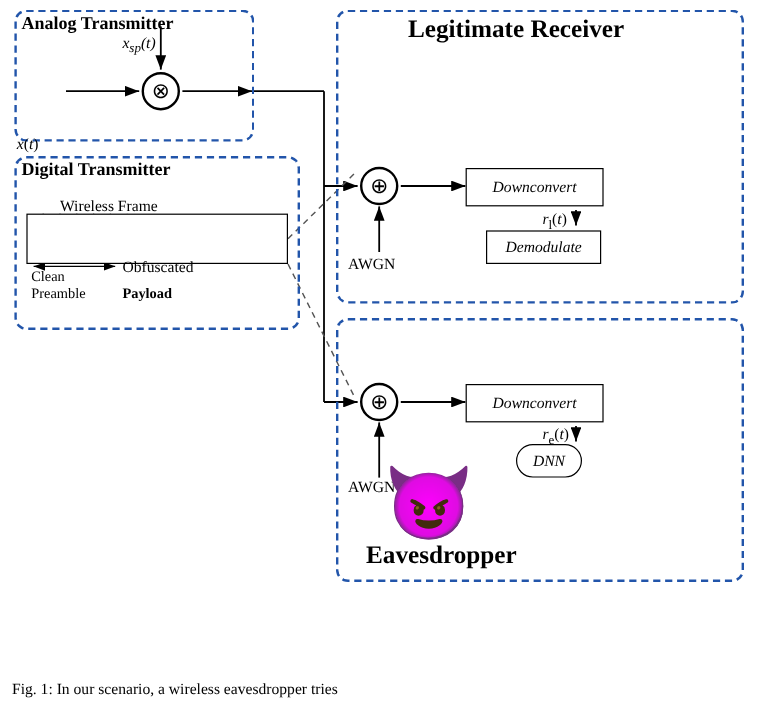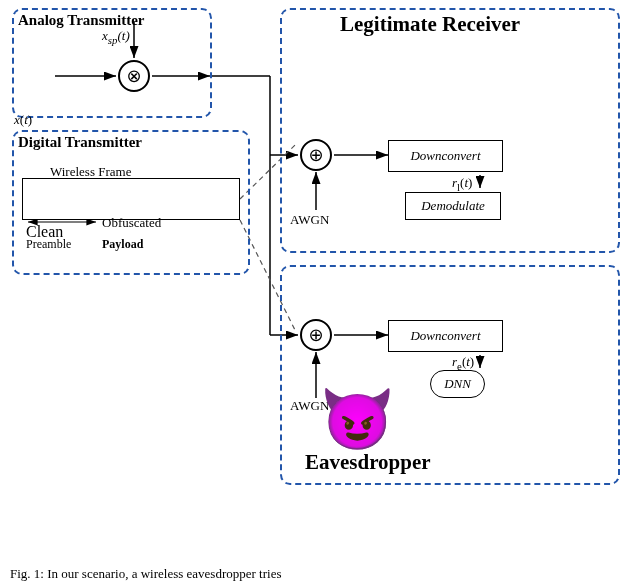--- a/index.html
+++ b/index.html
@@ -89,21 +89,21 @@
       height: 42px;
       border: 1.5px solid #000;
       background: #fff;
     }
 
     
     .clean-label {
       position: absolute;
       left: 26px;
       top: 223px;
-      font-size: 16px;
+      font-size: 12px;
     }
     .preamble-label {
       position: absolute;
       left: 26px;
       top: 237px;
       font-size: 12px;
     }
     .obfuscated-label {
       position: absolute;
       left: 102px;

